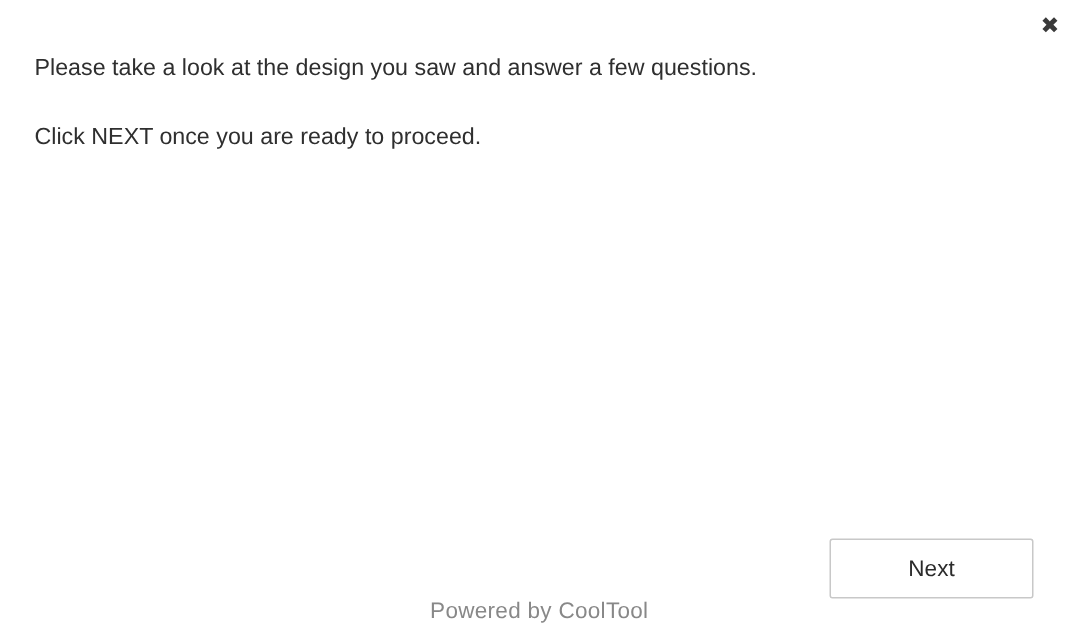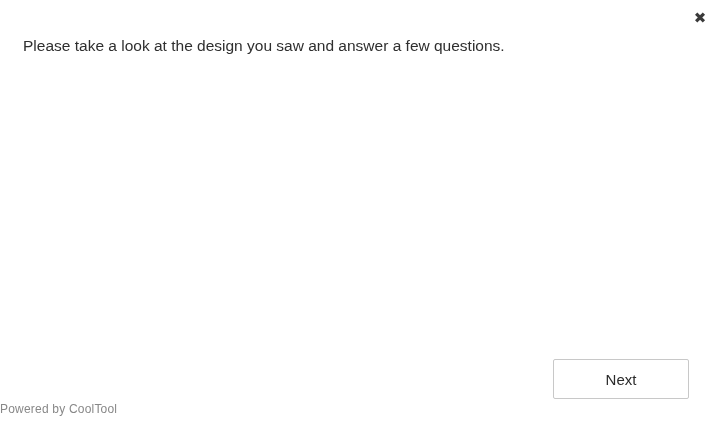--- a/index.html
+++ b/index.html
@@ -78,34 +78,35 @@
     align-items: center;
     justify-content: center;
     box-sizing: border-box;
   }
 
   #footer {
     position: absolute;
     left: 0;
     right: 0;
     bottom: 6px;
-    text-align: left;
-    font-size: 12px;
+    text-align: center;
+    font-size: 15px;
     color: #888888;
     letter-spacing: 0.2px;
   }
 </style>
 </head>
 <body>
 
 <div id="dialog">
 
   <button id="close-button">✖</button>
 
   <div id="content">
     <p id="instruction-primary" class="instruction">Please take a look at the design you saw and answer a few questions.</p>
+    <p id="instruction-secondary" class="instruction">Click NEXT once you are ready to proceed.</p>
   </div>
 
   <button id="next-button">Next</button>
 
   <div id="footer">Powered by CoolTool</div>
 
 </div>
 
 </body></html>

